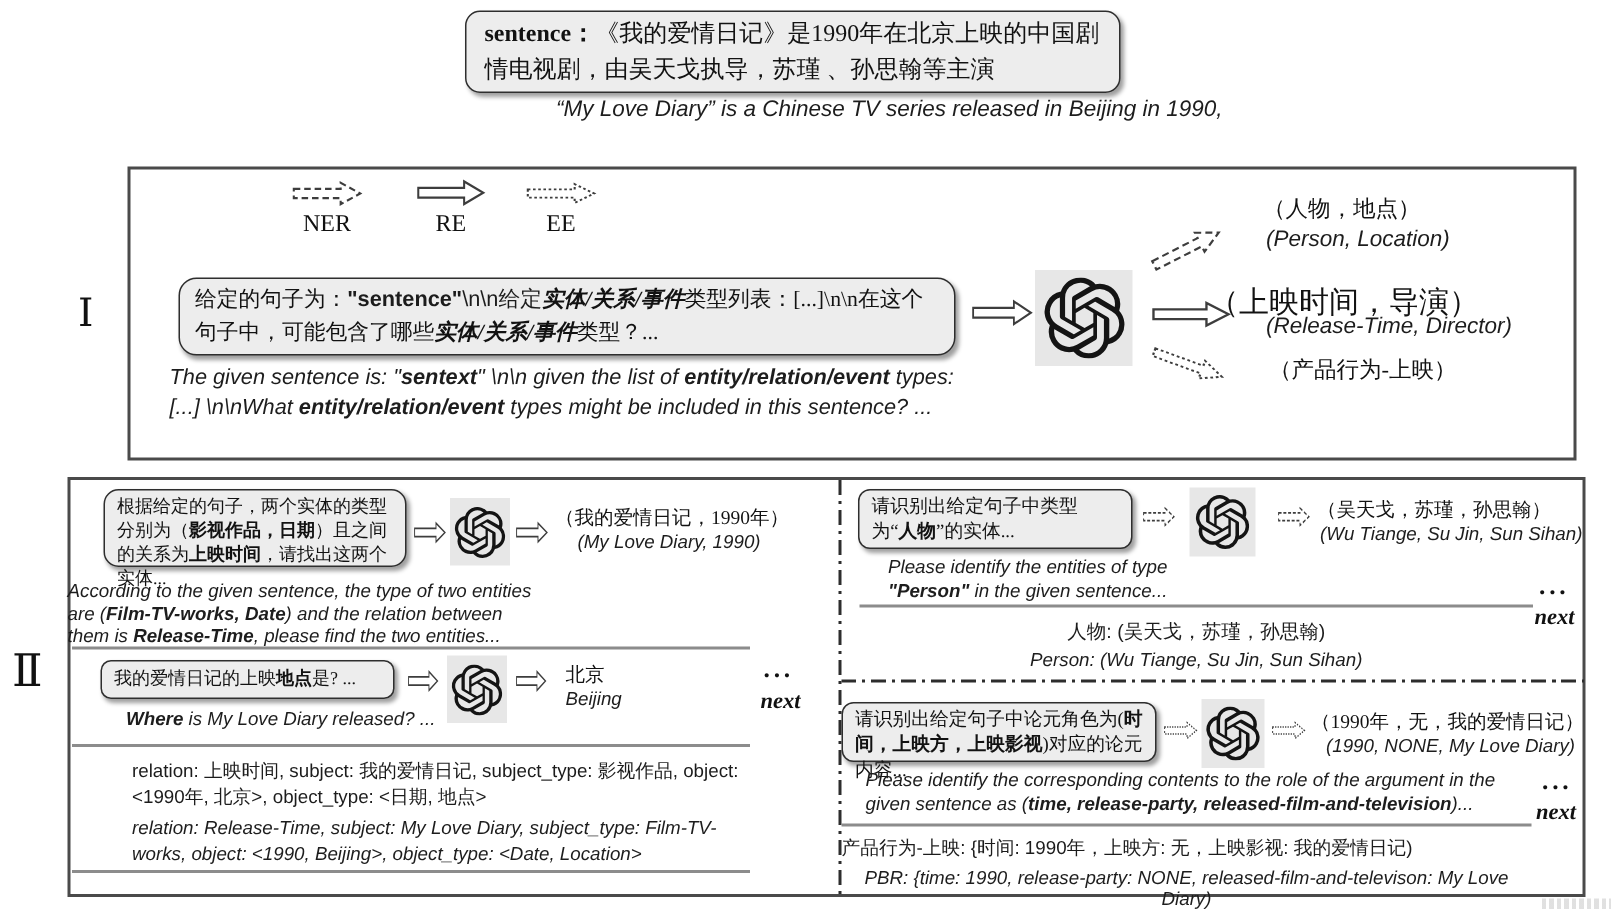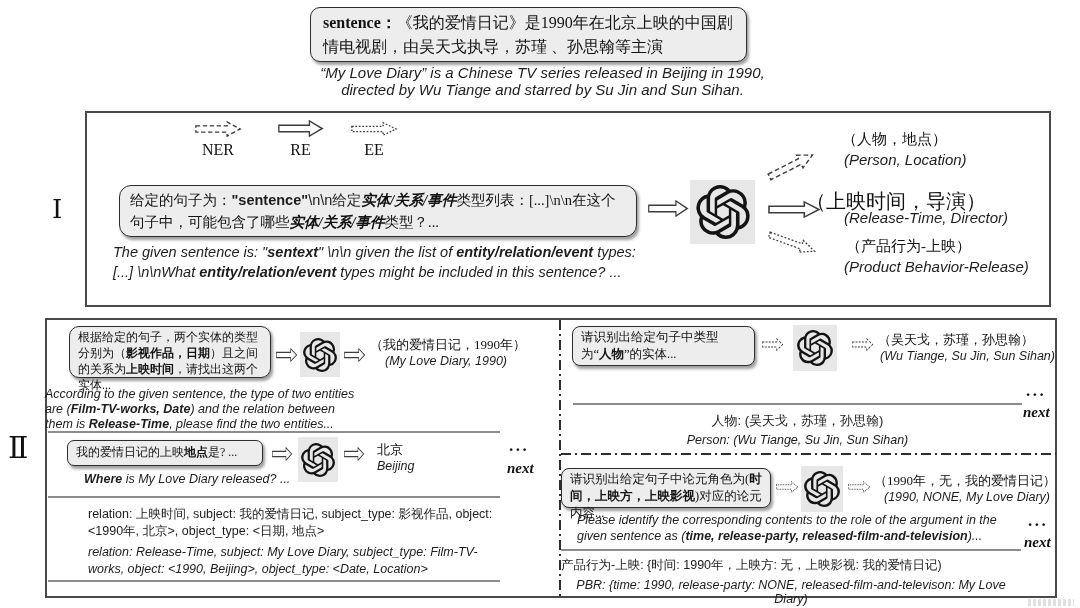--- a/index.html
+++ b/index.html
@@ -43,23 +43,22 @@
     <polygon id="blockarrow" points="1,5.5 37,5.5 37,1 52,9 37,17 37,12.5 1,12.5"></polygon>
     <path id="gptpath" d="M22.2819 9.8211a5.9847 5.9847 0 0 0-.5157-4.9108 6.0462 6.0462 0 0 0-6.5098-2.9A6.0651 6.0651 0 0 0 4.9807 4.1818a5.9847 5.9847 0 0 0-3.9977 2.9 6.0462 6.0462 0 0 0 .7427 7.0966 5.98 5.98 0 0 0 .511 4.9107 6.051 6.051 0 0 0 6.5146 2.9001A5.9847 5.9847 0 0 0 13.2599 24a6.0557 6.0557 0 0 0 5.7718-4.2058 5.9894 5.9894 0 0 0 3.9977-2.9001 6.0557 6.0557 0 0 0-.7475-7.0729zm-9.022 12.6081a4.4755 4.4755 0 0 1-2.8764-1.0408l.1419-.0804 4.7783-2.7582a.7948.7948 0 0 0 .3927-.6813v-6.7369l2.02 1.1686a.071.071 0 0 1 .038.052v5.5826a4.504 4.504 0 0 1-4.4945 4.4944zm-9.6607-4.1254a4.4708 4.4708 0 0 1-.5346-3.0137l.142.0852 4.783 2.7582a.7712.7712 0 0 0 .7806 0l5.8428-3.3685v2.3324a.0804.0804 0 0 1-.0332.0615L9.74 19.9502a4.4992 4.4992 0 0 1-6.1408-1.6464zM2.3408 7.8956a4.485 4.485 0 0 1 2.3655-1.9728V11.6a.7664.7664 0 0 0 .3879.6765l5.8144 3.3543-2.0201 1.1685a.0757.0757 0 0 1-.071 0l-4.8303-2.7865A4.504 4.504 0 0 1 2.3408 7.8956zm16.5963 3.8558L13.1038 8.364 15.1192 7.2a.0757.0757 0 0 1 .071 0l4.8303 2.7913a4.4944 4.4944 0 0 1-.6765 8.1042v-5.6772a.79.79 0 0 0-.407-.667zm2.0107-3.0231l-.142-.0852-4.7735-2.7818a.7759.7759 0 0 0-.7854 0L9.409 9.2297V6.8974a.0662.0662 0 0 1 .0284-.0615l4.8303-2.7866a4.4992 4.4992 0 0 1 6.6802 4.66zM8.3065 12.863l-2.02-1.1638a.0804.0804 0 0 1-.038-.0567V6.0742a4.4992 4.4992 0 0 1 7.3757-3.4537l-.142.0805L8.704 5.459a.7948.7948 0 0 0-.3927.6813zm1.0976-2.3654l2.602-1.4998 2.6069 1.4998v2.9994l-2.5974 1.4997-2.6067-1.4997z"></path>
   </defs>
 </svg>
 
 <div id="canvas">
 
   <div class="box zh" style="left:310px;top:7px;width:437px;height:55px;padding:3px 12px;font-size:16px;line-height:24px;">
     <span class="b">sentence</span><span class="b">：</span><span>《我的爱情日记》是1990年在北京上映的中国剧情电视剧，由吴天戈执导，苏瑾 、孙思翰等主演</span>
   </div>
-  <div class="abs en" style="left:270px;top:64px;width:545px;text-align:center;font-size:15px;line-height:17px;">
+  <div class="abs en" style="left:270px;top:64px;width:545px;text-align:right;font-size:15px;line-height:17px;">
     <div>“My Love Diary” is a Chinese TV series released in Beijing in 1990,</div>
-    <div>directed by Wu Tiange and starred by Su Jin and Sun Sihan.</div>
   </div>
 
   <div class="stageLabel" style="left:52px;top:194px;font-size:26px;">Ⅰ</div>
   <div class="panel" style="left:85px;top:111px;width:966px;height:196px;"></div>
 
   <svg class="arw dashed abs" style="left:195px;top:121px;" width="46" height="16" viewBox="0 0 53 18" preserveAspectRatio="none">
       <use href="#blockarrow"></use>
     </svg>
   <svg class="arw abs" style="left:278px;top:120px;" width="45" height="17" viewBox="0 0 53 18" preserveAspectRatio="none">
       <use href="#blockarrow"></use>
@@ -96,21 +95,20 @@
     </svg>
   <svg class="arw dotted abs" style="left:767px;top:236px;transform:rotate(20deg);" width="50" height="14" viewBox="0 0 53 18" preserveAspectRatio="none">
       <use href="#blockarrow"></use>
     </svg>
 
   <div class="abs zh" style="left:842px;top:130px;font-size:15px;">（人物，地点）</div>
   <div class="abs en" style="left:844px;top:151px;font-size:15px;">(Person, Location)</div>
   <div class="abs zh" style="left:806px;top:188px;font-size:20px;">（上映时间，导演）</div>
   <div class="abs en" style="left:844px;top:209px;font-size:15px;">(Release-Time, Director)</div>
   <div class="abs zh" style="left:846px;top:237px;font-size:15px;">（产品行为-上映）</div>
-  <div class="abs en" style="left:844px;top:258px;font-size:15px;">(Product Behavior-Release)</div>
 
   <div class="stageLabel" style="left:8px;top:430px;font-size:30px;">Ⅱ</div>
   <div class="panel" style="left:45px;top:318px;width:1012px;height:280px;"></div>
   <div class="dd-v" style="left:559px;top:320px;height:276px;"></div>
   <div class="dd-h" style="left:561px;top:453px;width:495px;"></div>
 
   <div class="box zh" style="left:69px;top:326px;width:202px;height:52px;padding:2px 8px;font-size:12px;line-height:16px;">
     <span>根据给定的句子，两个实体的类型分别为（</span><span class="b">影视作品，日期</span><span>）且之间的关系为</span><span class="b">上映时间</span><span>，请找出这两个实体...</span>
   </div>
   <svg class="arw abs" style="left:276px;top:348px;" width="21" height="14" viewBox="0 0 53 18" preserveAspectRatio="none">
@@ -168,20 +166,23 @@
   <div class="gpt" style="left:793px;top:325px;width:44px;height:46px;">
     <svg width="36" height="36" viewBox="0 0 24 24">
         <use href="#gptpath"></use>
       </svg>
   </div>
   <svg class="arw dashed abs" style="left:852px;top:338px;" width="21" height="13" viewBox="0 0 53 18" preserveAspectRatio="none">
       <use href="#blockarrow"></use>
     </svg>
   <div class="abs zh" style="left:878px;top:331px;font-size:13px;">（吴天戈，苏瑾，孙思翰）</div>
   <div class="abs en" style="left:880px;top:349px;font-size:12.5px;">(Wu Tiange, Su Jin, Sun Sihan)</div>
+  <div class="abs en" style="left:592px;top:371px;width:232px;font-size:12.5px;line-height:15.5px;">
+    <span>Please identify the entities of type </span><span class="b">"Person"</span><span> in the given sentence...</span>
+  </div>
   <div class="hr" style="left:573px;top:403px;width:449px;"></div>
   <div class="abs en" style="left:573px;top:433px;width:449px;text-align:center;font-size:12.5px;">Person: (Wu Tiange, Su Jin, Sun Sihan)</div>
   <div class="abs lat" style="left:573px;top:412px;width:449px;text-align:center;font-size:13px;">人物: (吴天戈，苏瑾，孙思翰)</div>
   <div class="dots" style="left:1026px;top:381px;font-size:17px;">...</div>
   <div class="next" style="left:1023px;top:404px;font-size:15px;">next</div>
 
   <div class="box zh" style="left:561px;top:468px;width:210px;height:40px;padding:2px 8px;font-size:12.5px;line-height:17px;border-radius:8px;">
     <span>请识别出给定句子中论元角色为(</span><span class="b">时间，上映方，上映影视</span><span>)对应的论元内容...</span>
   </div>
   <svg class="arw dotted abs" style="left:776px;top:481px;" width="22" height="12" viewBox="0 0 53 18" preserveAspectRatio="none">

